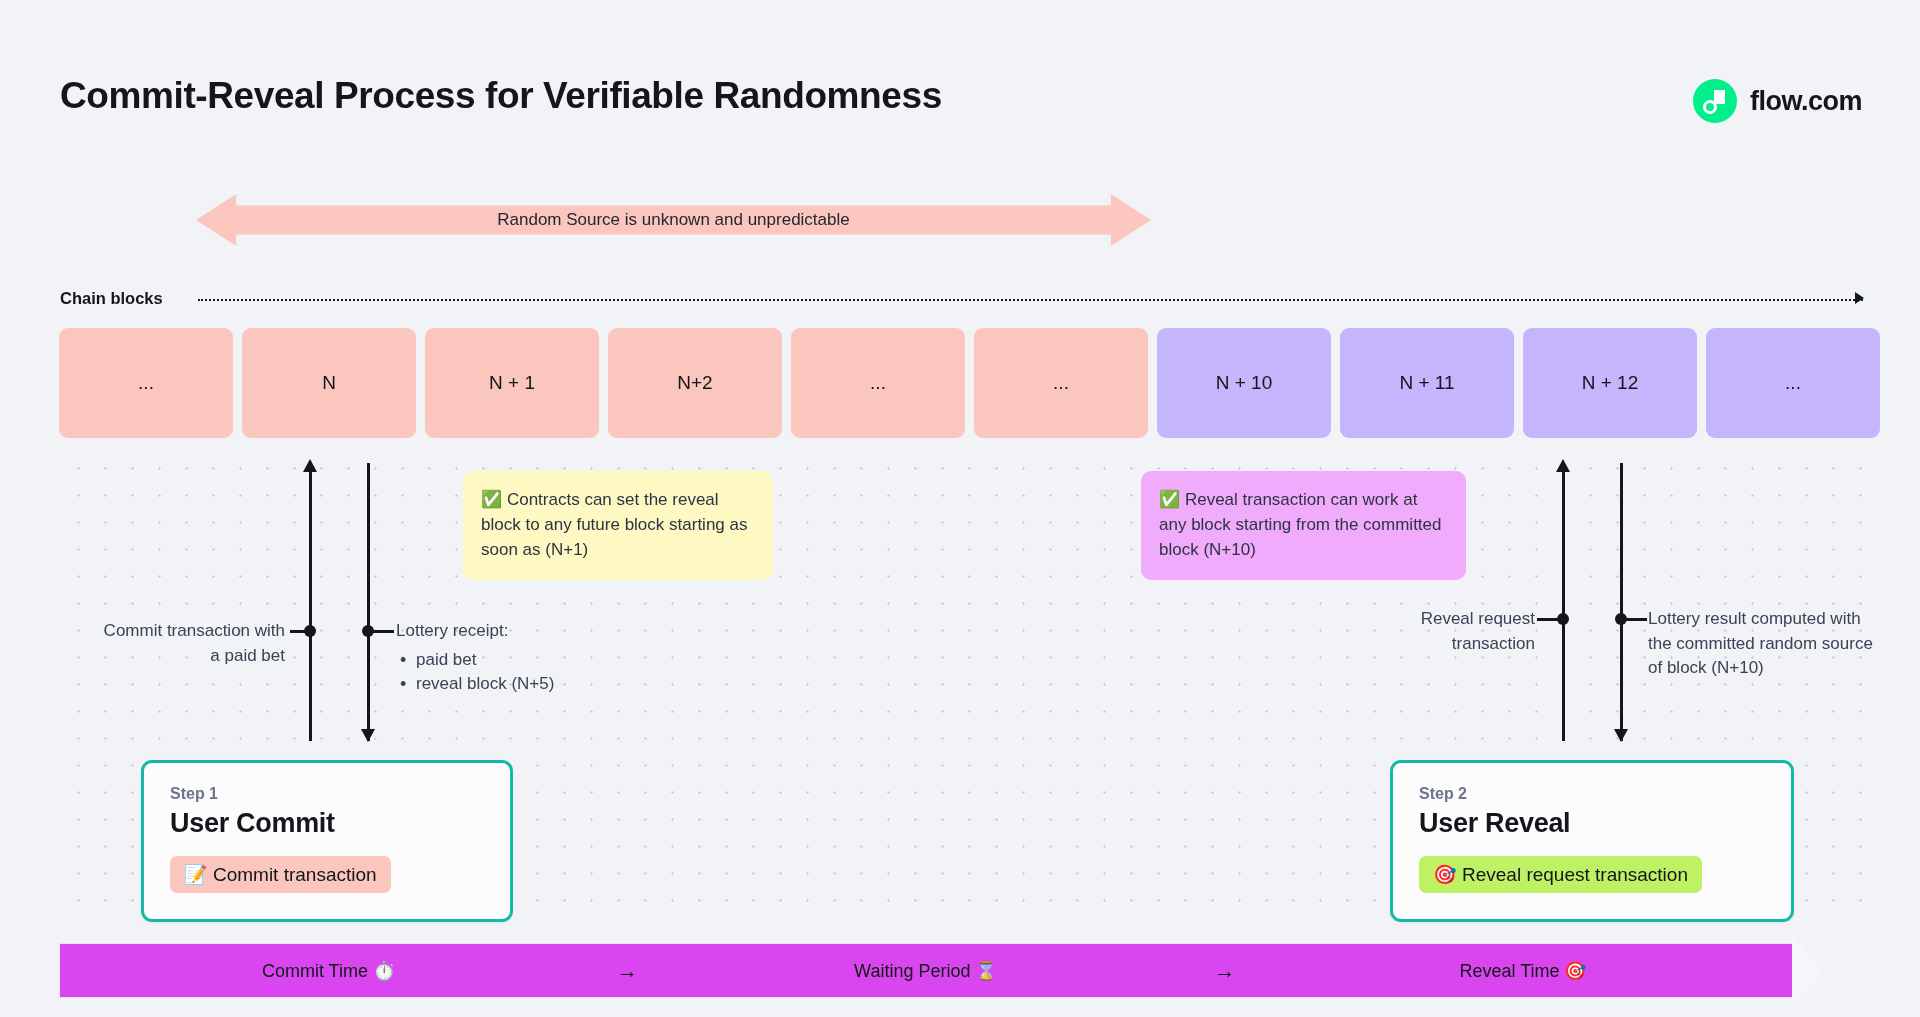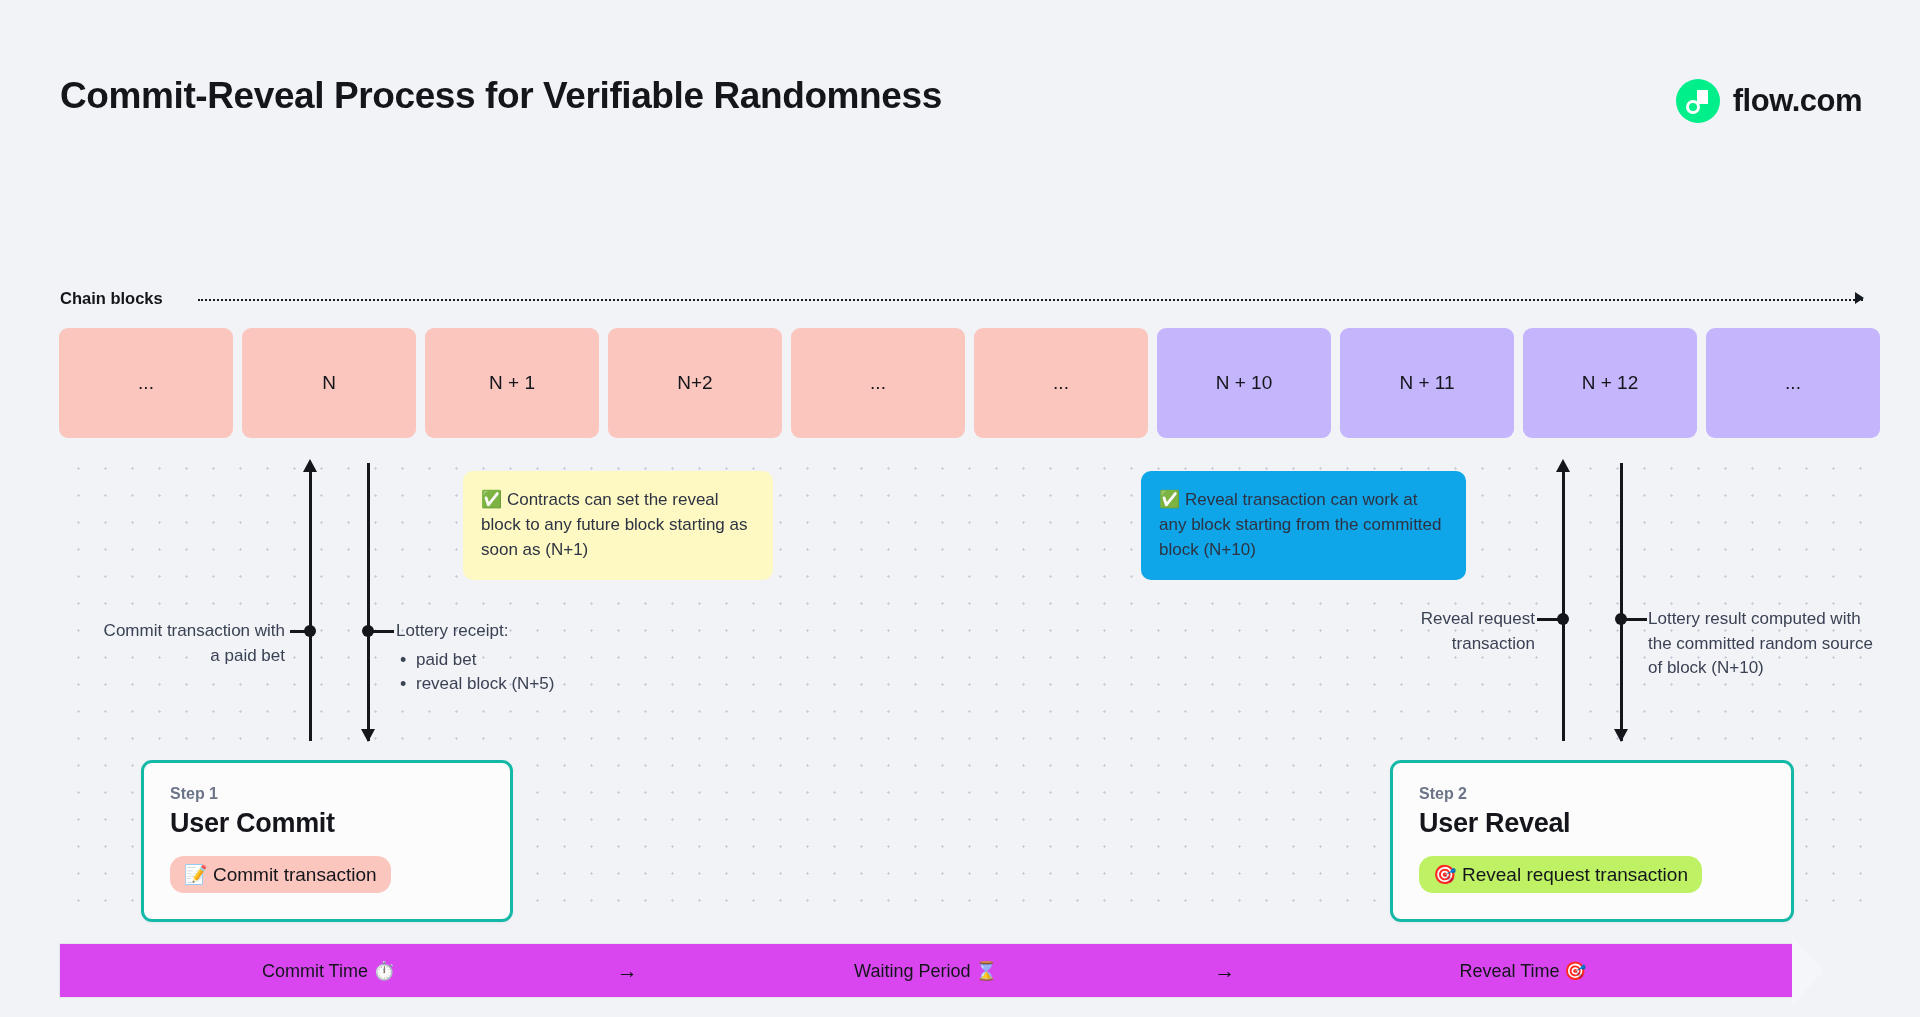--- a/index.html
+++ b/index.html
@@ -30,21 +30,21 @@
   }
   .brand-mark .bm-sq.a { width: 11px; height: 11px; left: 21px; top: 11px; }
   .brand-mark .bm-ring {
     position: absolute; left: 10px; top: 21px;
     width: 14px; height: 14px; border-radius: 50%;
     border: 3.5px solid #ffffff;
   }
   .brand-mark .bm-bar {
     position: absolute; left: 21px; top: 21px; width: 11px; height: 4px; background:#ffffff;
   }
-  .brand-text { font-size: 31px; font-weight: 700; color: #14161c; letter-spacing: -0.5px; }
+  .brand-text { font-size: 27px; font-weight: 700; color: #14161c; letter-spacing: -0.5px; }
 
   
   .banner {
     position: absolute; height: 52px;
     display: flex; align-items: center; justify-content: center;
     font-size: 17px; color: #1f2430;
   }
   .banner span { position: relative; z-index: 2; }
   .banner-pink {
     left: 196px; top: 163px; width: 955px;
@@ -92,21 +92,21 @@
     background-size: 27px 27px;
     background-position: 6px 6px;
   }
 
   
   .callout {
     position: absolute; border-radius: 10px; padding: 16px 18px 18px 18px;
     font-size: 17px; line-height: 1.48; color: #2d3342;
   }
   .callout.grey  { background: #fef9c3; }
-  .callout.green { background: #0ea5e9; }
+  .callout.green { background: #f0abfc; }
   .callout-1 { left: 463px; top: 440px; width: 310px; }
   .callout-2 { left: 1141px; top: 440px; width: 325px; }
 
   
   .vline { position: absolute; width: 3px; background: #14161c; }
   .vtip-up {
     position: absolute; width: 0; height: 0;
     border-bottom: 13px solid #14161c;
     border-left: 7.5px solid transparent;
     border-right: 7.5px solid transparent;
@@ -133,21 +133,21 @@
 
   
   .step-card {
     position: absolute; background: #fcfcfd; border: 3px solid #14b8a6;
     border-radius: 11px; padding: 22px 26px 26px 26px; width: 372px;
     box-shadow: 0 1px 3px rgba(20,24,32,0.05);
   }
   .step-eyebrow { font-size: 16px; font-weight: 700; color: #6b7488; margin-bottom: 5px; }
   .step-title { font-size: 27px; font-weight: 700; color: #14161c; letter-spacing: -0.3px; }
   .step-chip {
-    display: inline-block; margin-top: 17px; border-radius: 14px;
+    display: inline-block; margin-top: 17px; border-radius: 7px;
     padding: 7px 14px; font-size: 19px; color: #14161c;
   }
   .step-chip.pink  { background: #fbc6bd; }
   .step-chip.green { background: #bef264; }
 
   
   .timeline {
     position: absolute; left: 59px; top: 912px; width: 1734px; height: 55px;
     background: #d946ef; border: 1px solid #e3e6ec;
     display: flex; align-items: center;
@@ -172,20 +172,23 @@
   <div class="page-title">Commit-Reveal Process for Verifiable Randomness</div>
   <div class="brand">
     <div class="brand-mark">
       <div class="bm-ring"></div>
       <div class="bm-sq a"></div>
       <div class="bm-bar"></div>
     </div>
     <div class="brand-text">flow.com</div>
   </div>
 
+  <div class="banner banner-pink">
+    <span>Random Source is unknown and unpredictable</span>
+  </div>
 
   <div class="chain-label">Chain blocks</div>
   <div class="chain-line"></div>
   <div class="chain-line-tip"></div>
 
   <div class="blocks">
     <div class="block pink">...</div>
     <div class="block pink">N</div>
     <div class="block pink">N + 1</div>
     <div class="block pink">N+2</div>

